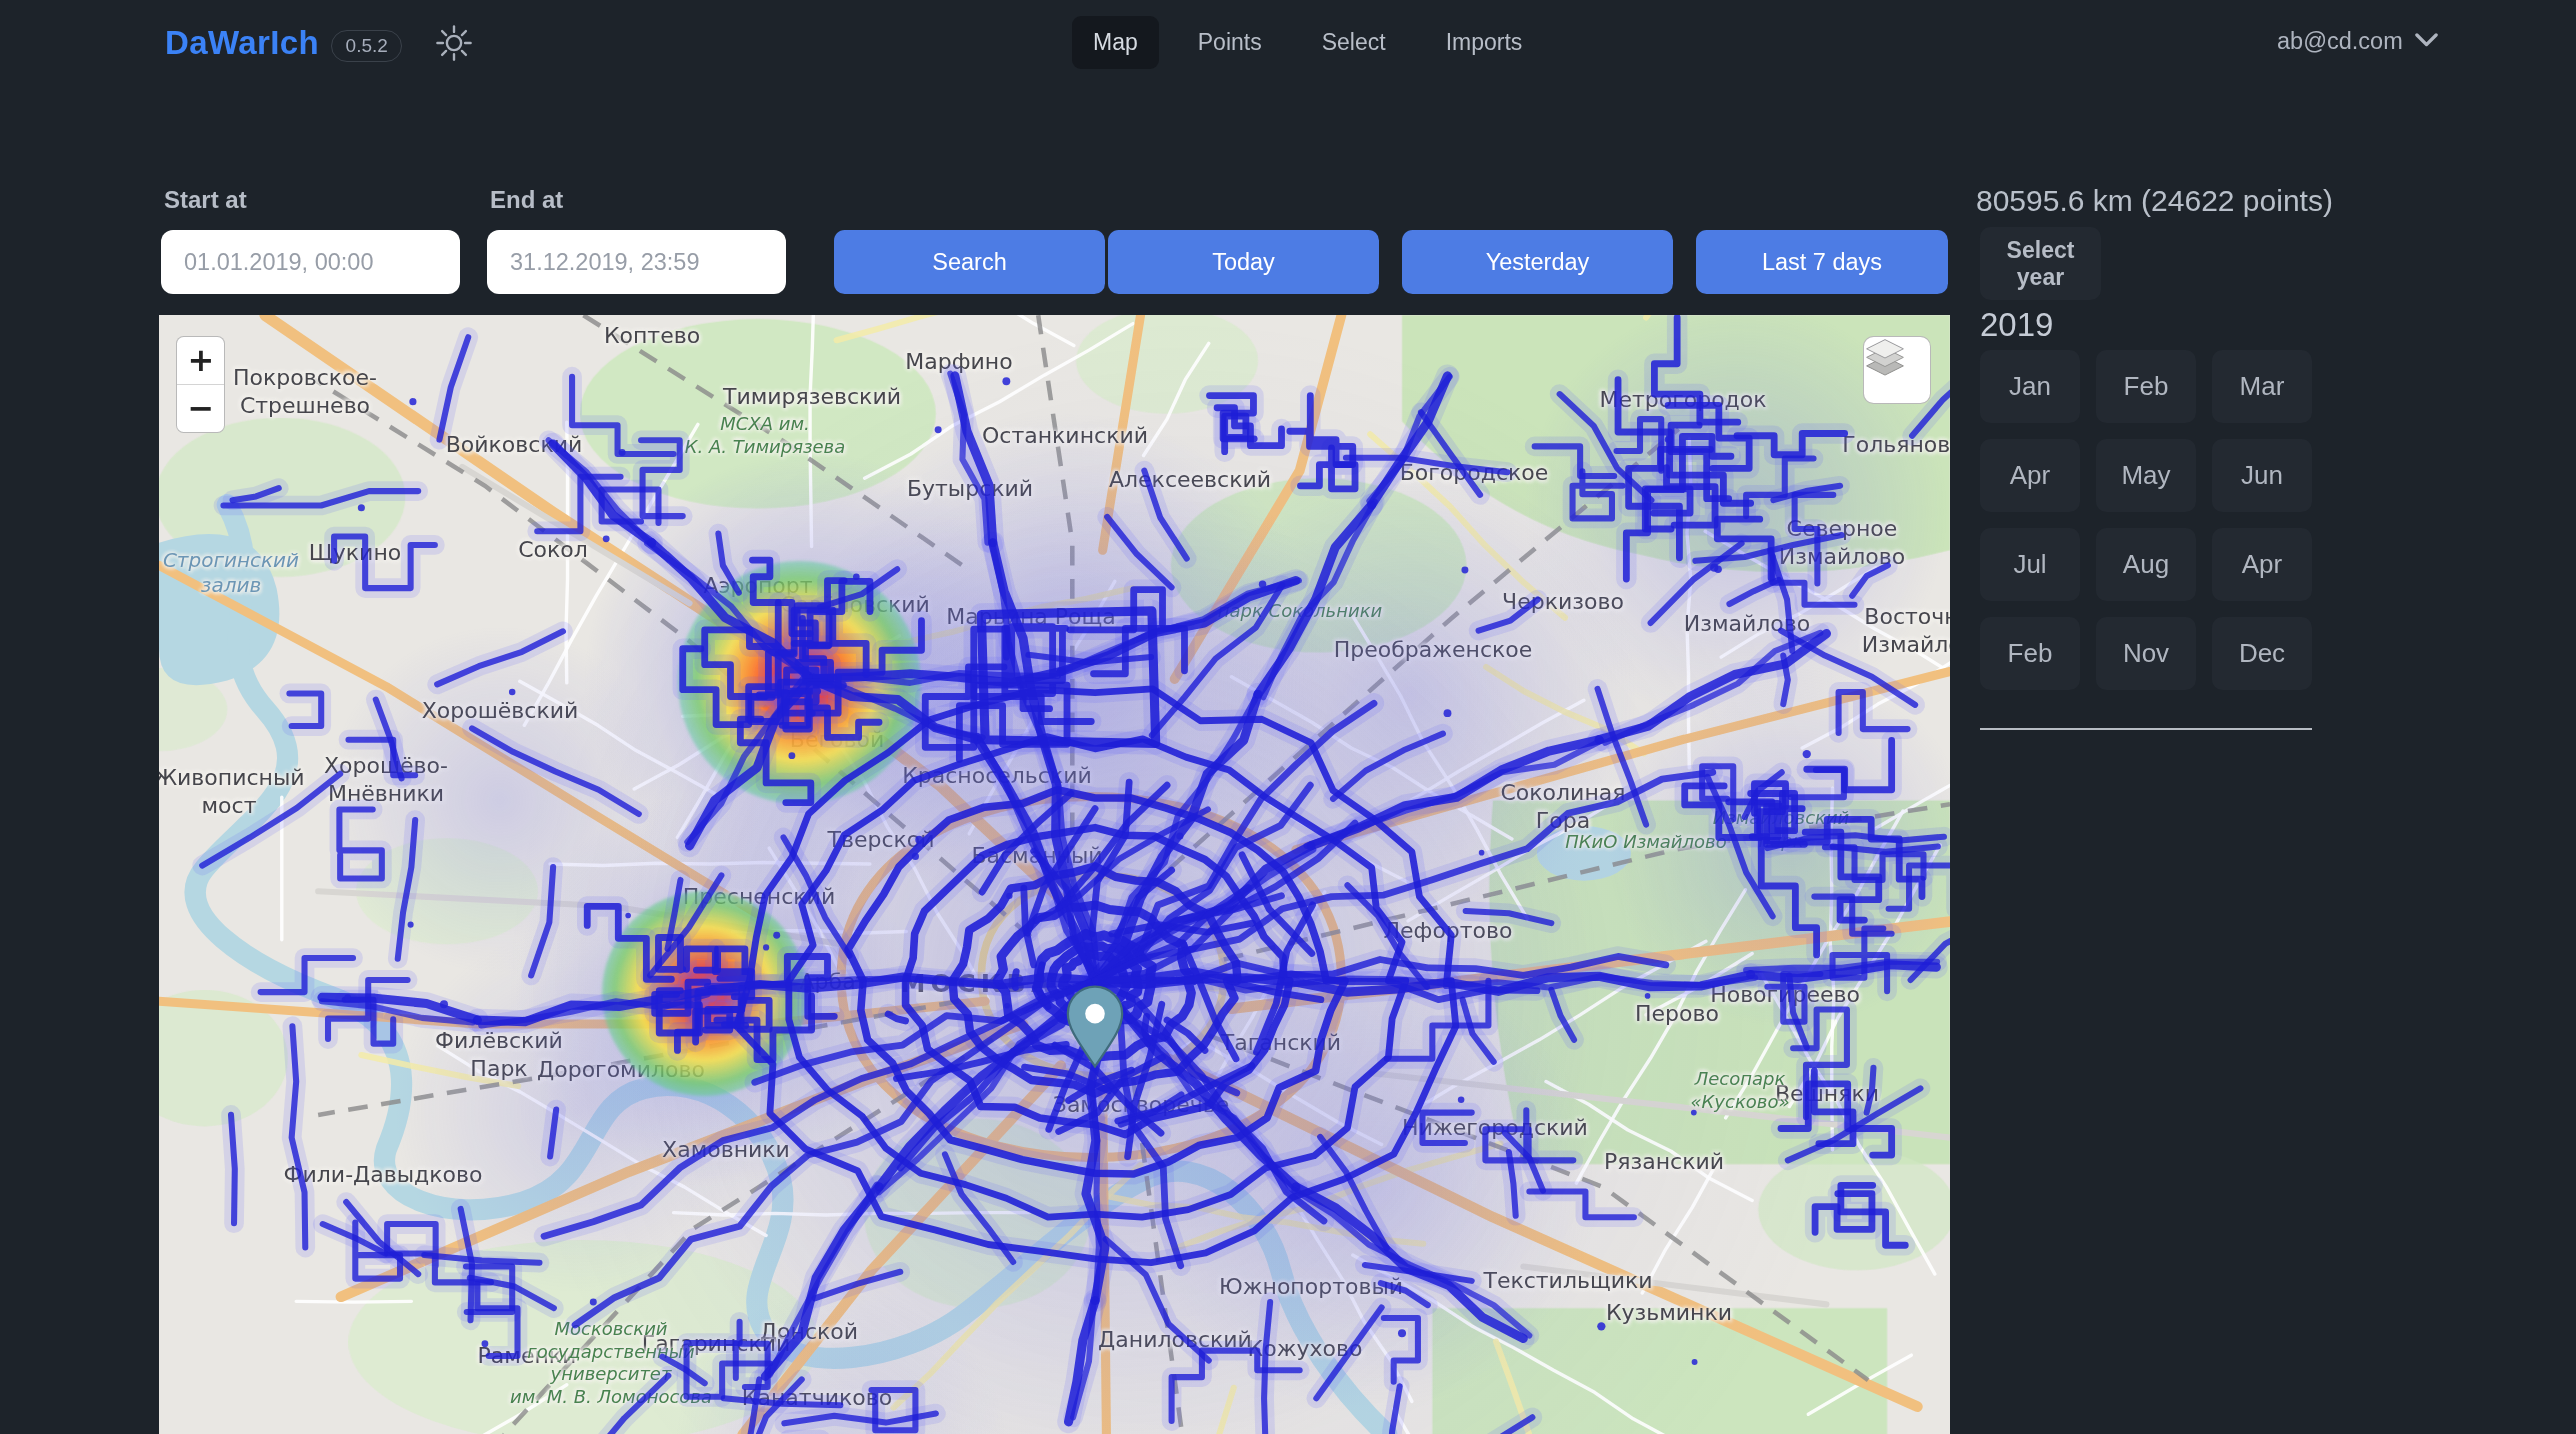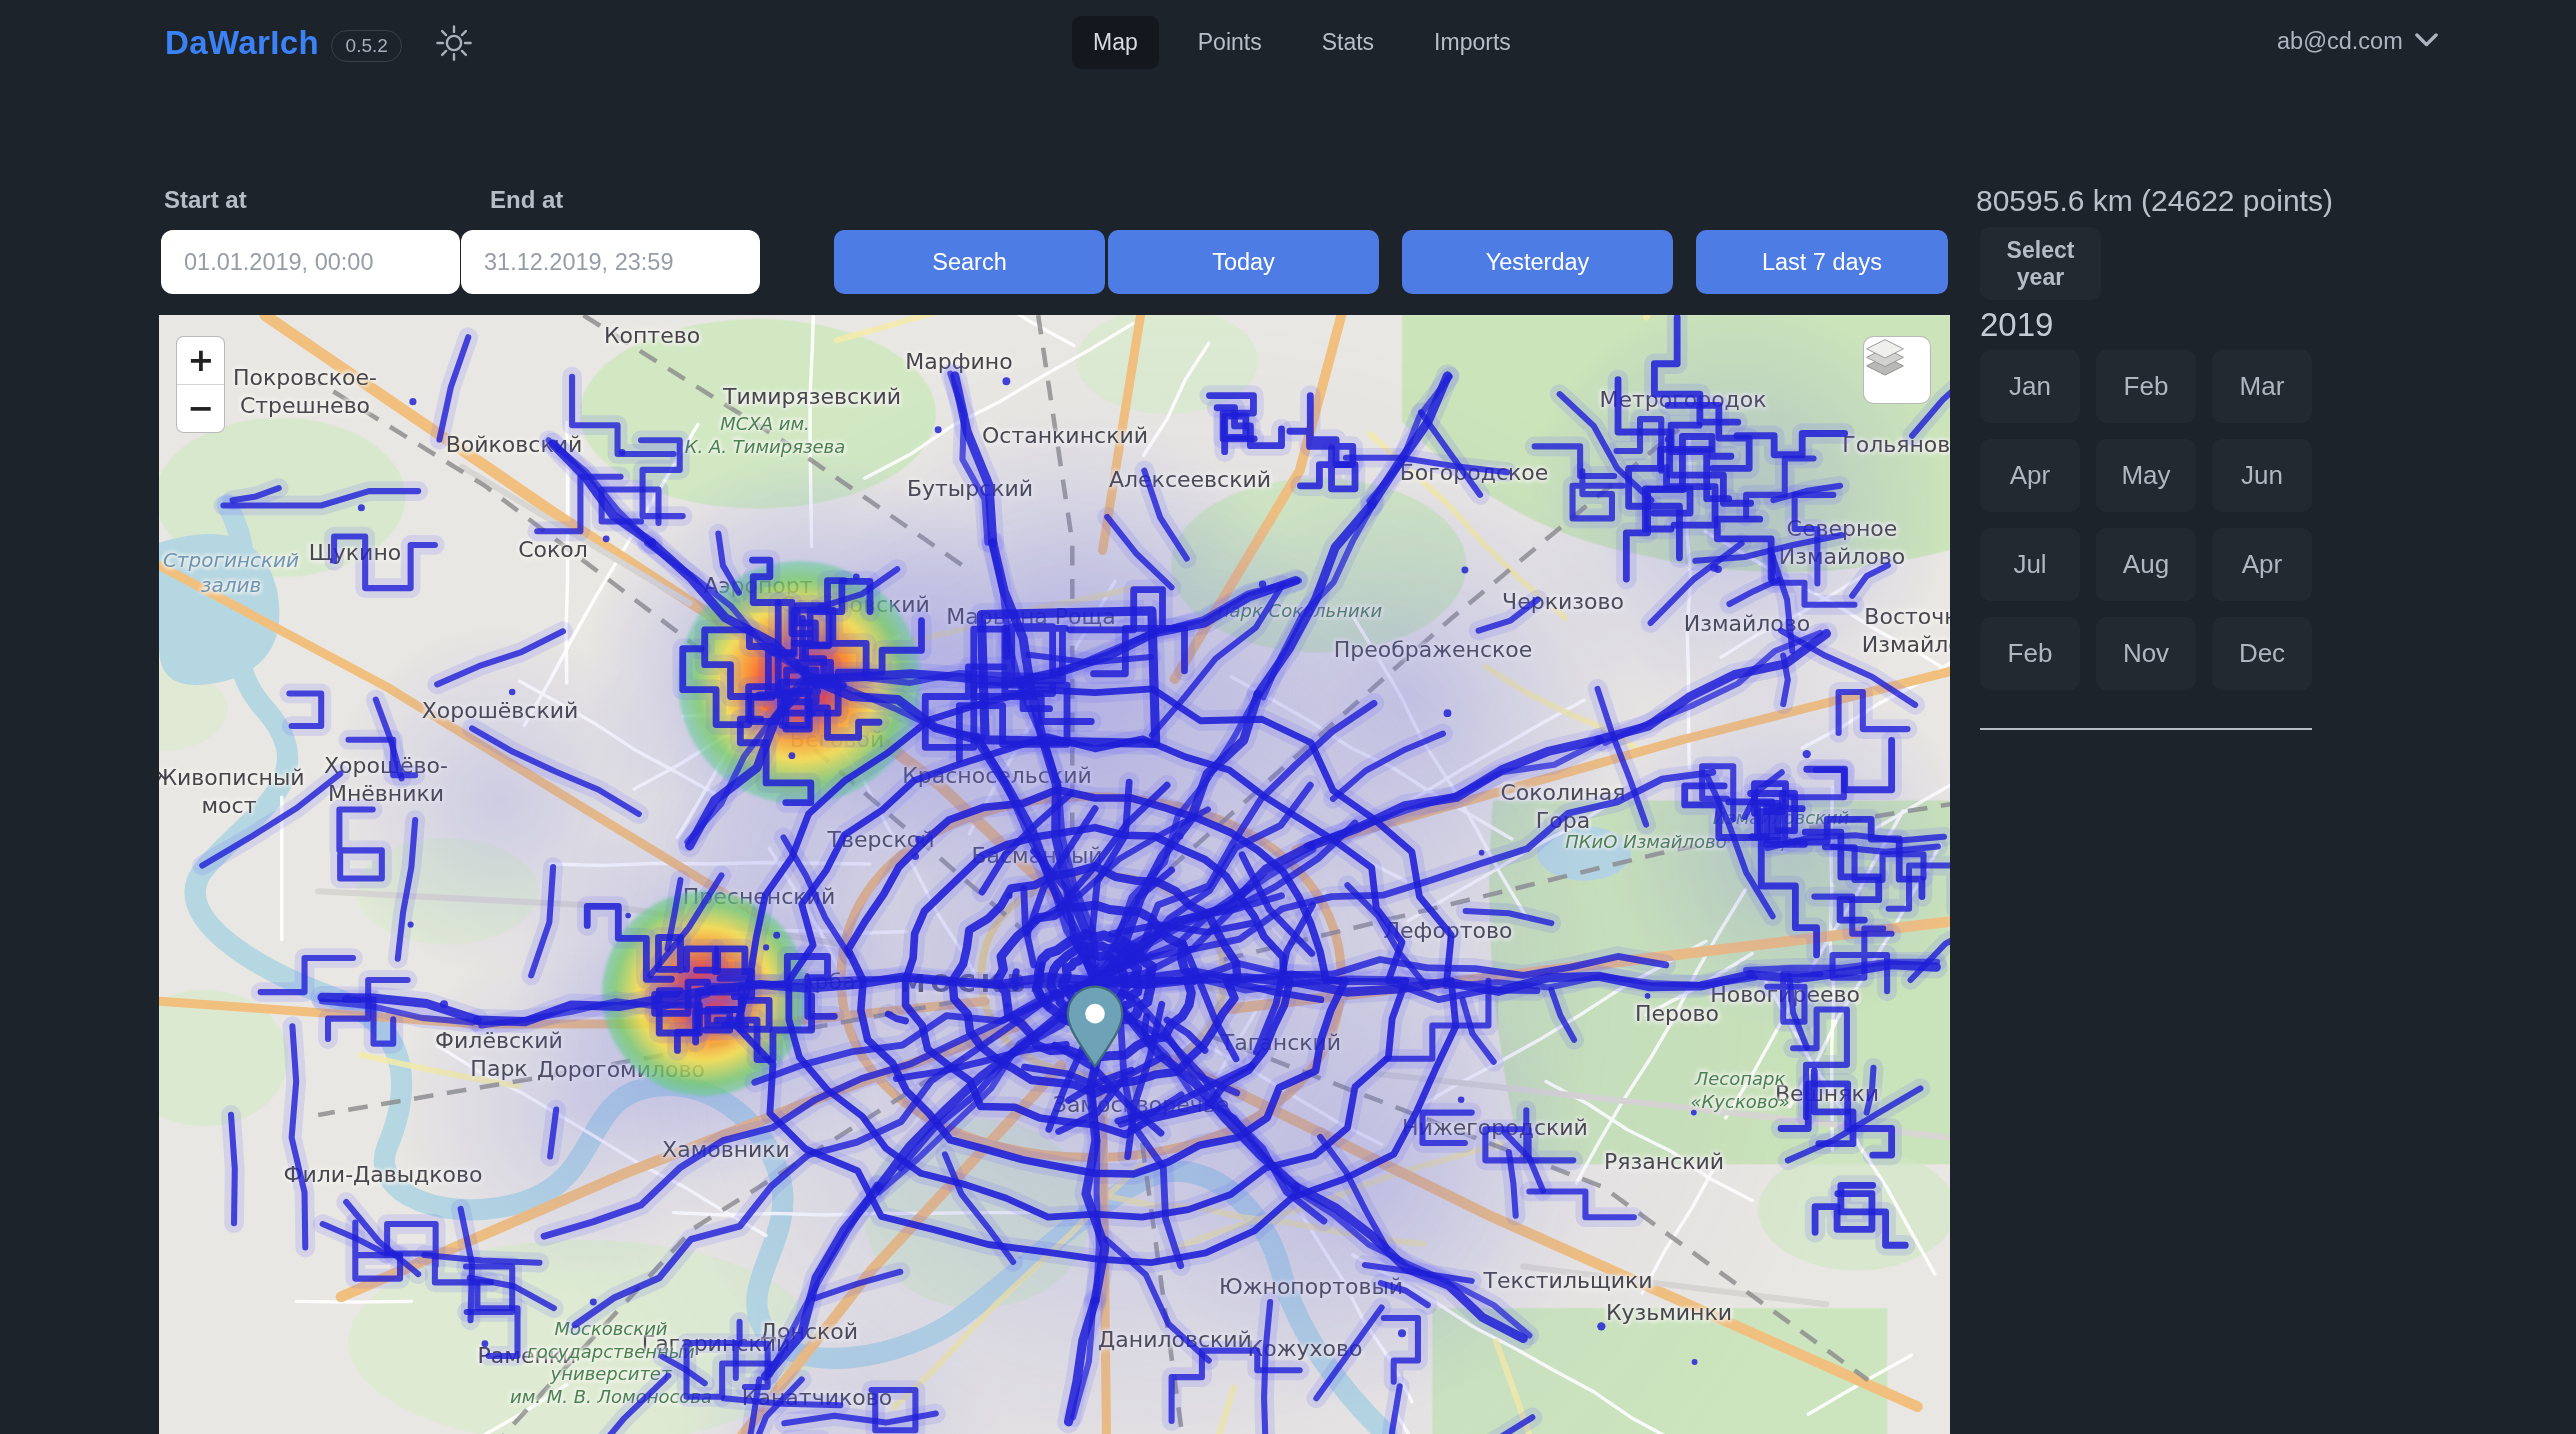--- a/index.html
+++ b/index.html
@@ -25,21 +25,21 @@
   .user-menu{position:absolute;left:2271px;top:27px;display:flex;align-items:center;gap:12px;background:none;border:none;cursor:pointer;}
   .user-email{color:#aeb4bf;font-size:23.5px;font-family:"Liberation Sans",sans-serif;}
 
   
   .field-label{position:absolute;font-size:24px;font-weight:700;color:#b7bdc7;}
   #start-label{left:164px;top:186px;}
   #end-label{left:490px;top:186px;}
   .date-input{position:absolute;top:230px;width:299px;height:64px;border-radius:12px;border:none;background:#ffffff;
     color:#979da7;font-size:23.5px;padding:0 0 0 23px;box-sizing:border-box;font-family:"Liberation Sans",sans-serif;}
   #start-input{left:161px;}
-  #end-input{left:461px;}
+  #end-input{left:487px;}
   .actions button{position:absolute;top:230px;height:64px;border:none;border-radius:10.6px;background:#4d7ce4;color:#ffffff;
     font-size:23.5px;font-weight:500;font-family:"Liberation Sans",sans-serif;cursor:pointer;}
   .actions button:nth-of-type(1){left:802px;width:271px;margin-left:32px;}
   .actions button:nth-of-type(2){left:1108px;width:271px;}
   .actions button:nth-of-type(3){left:1402px;width:271px;}
   .actions button:nth-of-type(4){left:1696px;width:252px;}
 
   
   .stats{position:absolute;left:1976px;top:184px;font-size:30px;color:#b9c0ca;}
   .select-year{position:absolute;left:1980px;top:227px;width:121px;height:73px;border:none;border-radius:10.6px;
@@ -114,21 +114,21 @@
               <line x1="39" y1="9" x2="34" y2="14"></line>
               <line x1="9" y1="39" x2="14" y2="34"></line>
             </g>
           </svg>
       </span>
     </button>
     <nav class="tabs">
 
     <button class="tab active"><span>Map</span></button>
         <button class="tab"><span>Points</span></button>
-        <button class="tab"><span>Stats</span></button>
+        <button class="tab"><span>Select</span></button>
         <button class="tab"><span>Imports</span></button>
       </nav>
     <button class="user-menu">
       <span class="user-email">ab@cd.com</span>
       <span>
         <svg viewBox="0 0 24 14" width="23" height="13.6">
             <polyline points="2,2 12,12 22,2" fill="none" stroke="#aeb4bf" stroke-width="3.5" stroke-linecap="round" stroke-linejoin="round"></polyline>
           </svg>
       </span>
     </button>

